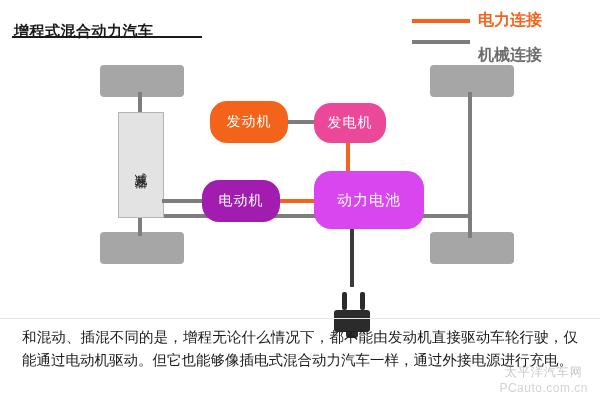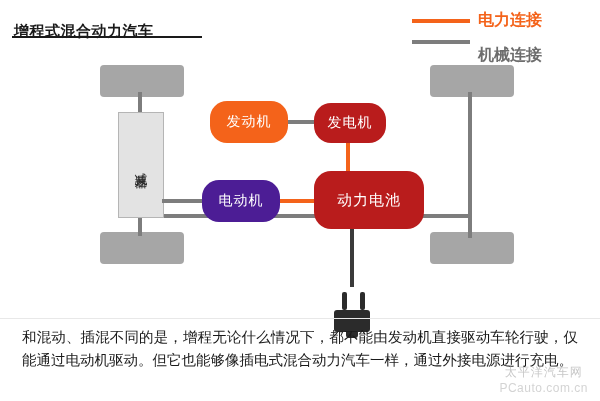--- a/index.html
+++ b/index.html
@@ -65,23 +65,23 @@
   }
 
   
   .comp{
     position:absolute;display:flex;align-items:center;justify-content:center;
     color:#ffffff;font-size:14px;font-weight:normal;letter-spacing:1px;
     box-sizing:border-box;
     border-radius:17px;
   }
   #engine{left:210px;top:57px;width:78px;height:42px;background:#f4631a;}
-  #generator{left:314px;top:59px;width:72px;height:40px;background:#b91c1c;}
-  #motor{left:202px;top:136px;width:78px;height:42px;background:#4c1d95;}
-  #battery{left:314px;top:127px;width:110px;height:58px;background:#b91c1c;font-size:15px;}
+  #generator{left:314px;top:59px;width:72px;height:40px;background:#ec4899;}
+  #motor{left:202px;top:136px;width:78px;height:42px;background:#a21caf;}
+  #battery{left:314px;top:127px;width:110px;height:58px;background:#d946ef;font-size:15px;}
 
   
   .conn{position:absolute;}
   .conn.power{background:#f4631a;}
   .conn.mech{background:#7d7d7d;}
   
   #c-eng-gen{left:288px;top:76px;width:26px;height:4px;}
   
   #c-gen-bat{left:346px;top:99px;width:4px;height:28px;}
   

